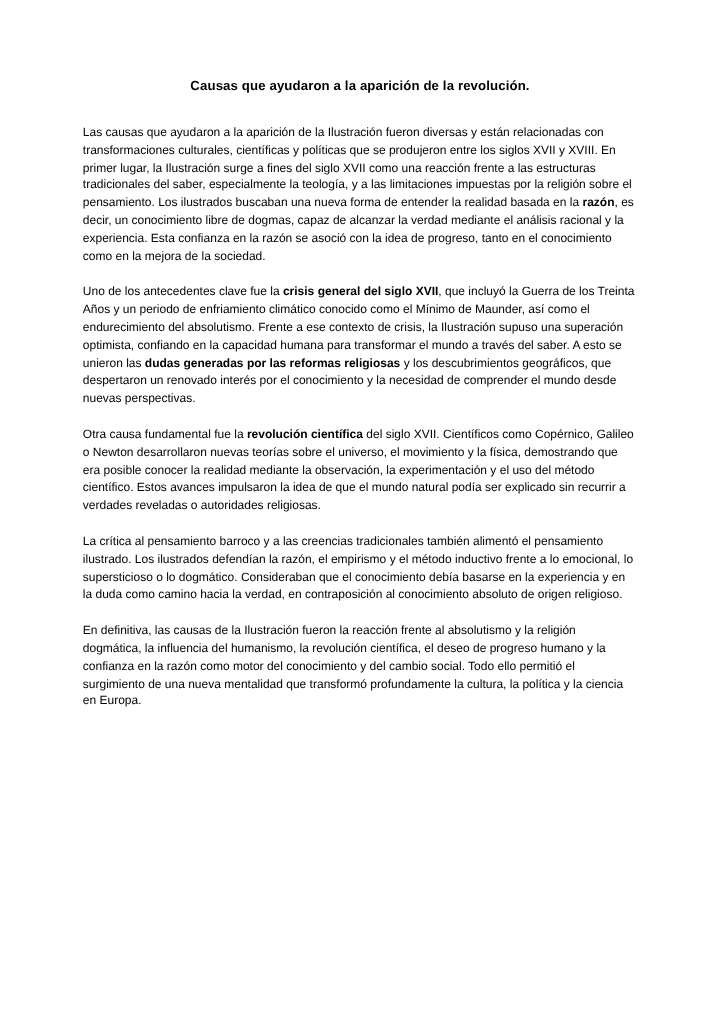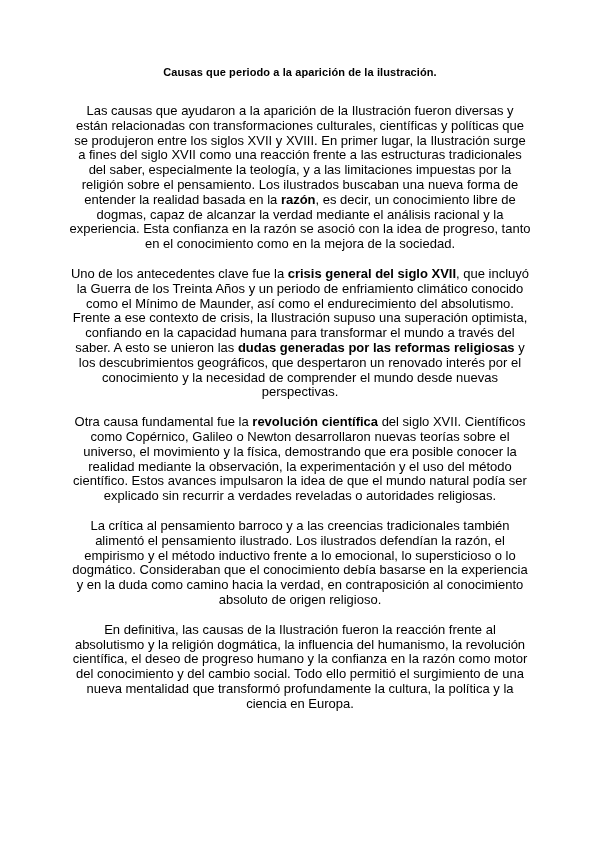--- a/index.html
+++ b/index.html
@@ -19,34 +19,34 @@
     padding: 66px 69px 40px 69px;
   }
   .doc-title {
     font-size: 11px;
     font-weight: bold;
     text-align: center;
     margin: 0 0 26px 0;
     letter-spacing: 0.1px;
   }
   .doc-body .para {
-    font-size: 13px;
+    font-size: 10px;
     line-height: 14.8px;
     margin: 0 0 15px 0;
-    text-align: center;
+    text-align: left;
   }
   .doc-body .para strong {
     font-weight: bold;
   }
 </style>
 </head>
 <body style="background: rgb(255, 255, 255);">
 
 <div class="page" style="color: rgb(0, 0, 0);">
-  <h1 class="doc-title">Causas que periodo a la aparición de la ilustración.</h1>
+  <h1 class="doc-title">Causas que ayudaron a la aparición de la revolución.</h1>
   <div class="doc-body">
       <p class="para"><span>Las causas que ayudaron a la aparición de la Ilustración fueron diversas y están relacionadas con transformaciones culturales, científicas y políticas que se produjeron entre los siglos XVII y XVIII. En primer lugar, la Ilustración surge a fines del siglo XVII como una reacción frente a las estructuras tradicionales del saber, especialmente la teología, y a las limitaciones impuestas por la religión sobre el pensamiento. Los ilustrados buscaban una nueva forma de entender la realidad basada en la </span><strong>razón</strong><span>, es decir, un conocimiento libre de dogmas, capaz de alcanzar la verdad mediante el análisis racional y la experiencia. Esta confianza en la razón se asoció con la idea de progreso, tanto en el conocimiento como en la mejora de la sociedad.</span></p>
       <p class="para"><span>Uno de los antecedentes clave fue la </span><strong>crisis general del siglo XVII</strong><span>, que incluyó la Guerra de los Treinta Años y un periodo de enfriamiento climático conocido como el Mínimo de Maunder, así como el endurecimiento del absolutismo. Frente a ese contexto de crisis, la Ilustración supuso una superación optimista, confiando en la capacidad humana para transformar el mundo a través del saber. A esto se unieron las </span><strong>dudas generadas por las reformas religiosas</strong><span> y los descubrimientos geográficos, que despertaron un renovado interés por el conocimiento y la necesidad de comprender el mundo desde nuevas perspectivas.</span></p>
       <p class="para"><span>Otra causa fundamental fue la </span><strong>revolución científica</strong><span> del siglo XVII. Científicos como Copérnico, Galileo o Newton desarrollaron nuevas teorías sobre el universo, el movimiento y la física, demostrando que era posible conocer la realidad mediante la observación, la experimentación y el uso del método científico. Estos avances impulsaron la idea de que el mundo natural podía ser explicado sin recurrir a verdades reveladas o autoridades religiosas.</span></p>
       <p class="para"><span>La crítica al pensamiento barroco y a las creencias tradicionales también alimentó el pensamiento ilustrado. Los ilustrados defendían la razón, el empirismo y el método inductivo frente a lo emocional, lo supersticioso o lo dogmático. Consideraban que el conocimiento debía basarse en la experiencia y en la duda como camino hacia la verdad, en contraposición al conocimiento absoluto de origen religioso.</span></p>
       <p class="para"><span>En definitiva, las causas de la Ilustración fueron la reacción frente al absolutismo y la religión dogmática, la influencia del humanismo, la revolución científica, el deseo de progreso humano y la confianza en la razón como motor del conocimiento y del cambio social. Todo ello permitió el surgimiento de una nueva mentalidad que transformó profundamente la cultura, la política y la ciencia en Europa.</span></p>
     </div>
 </div>
 
 </body></html>

